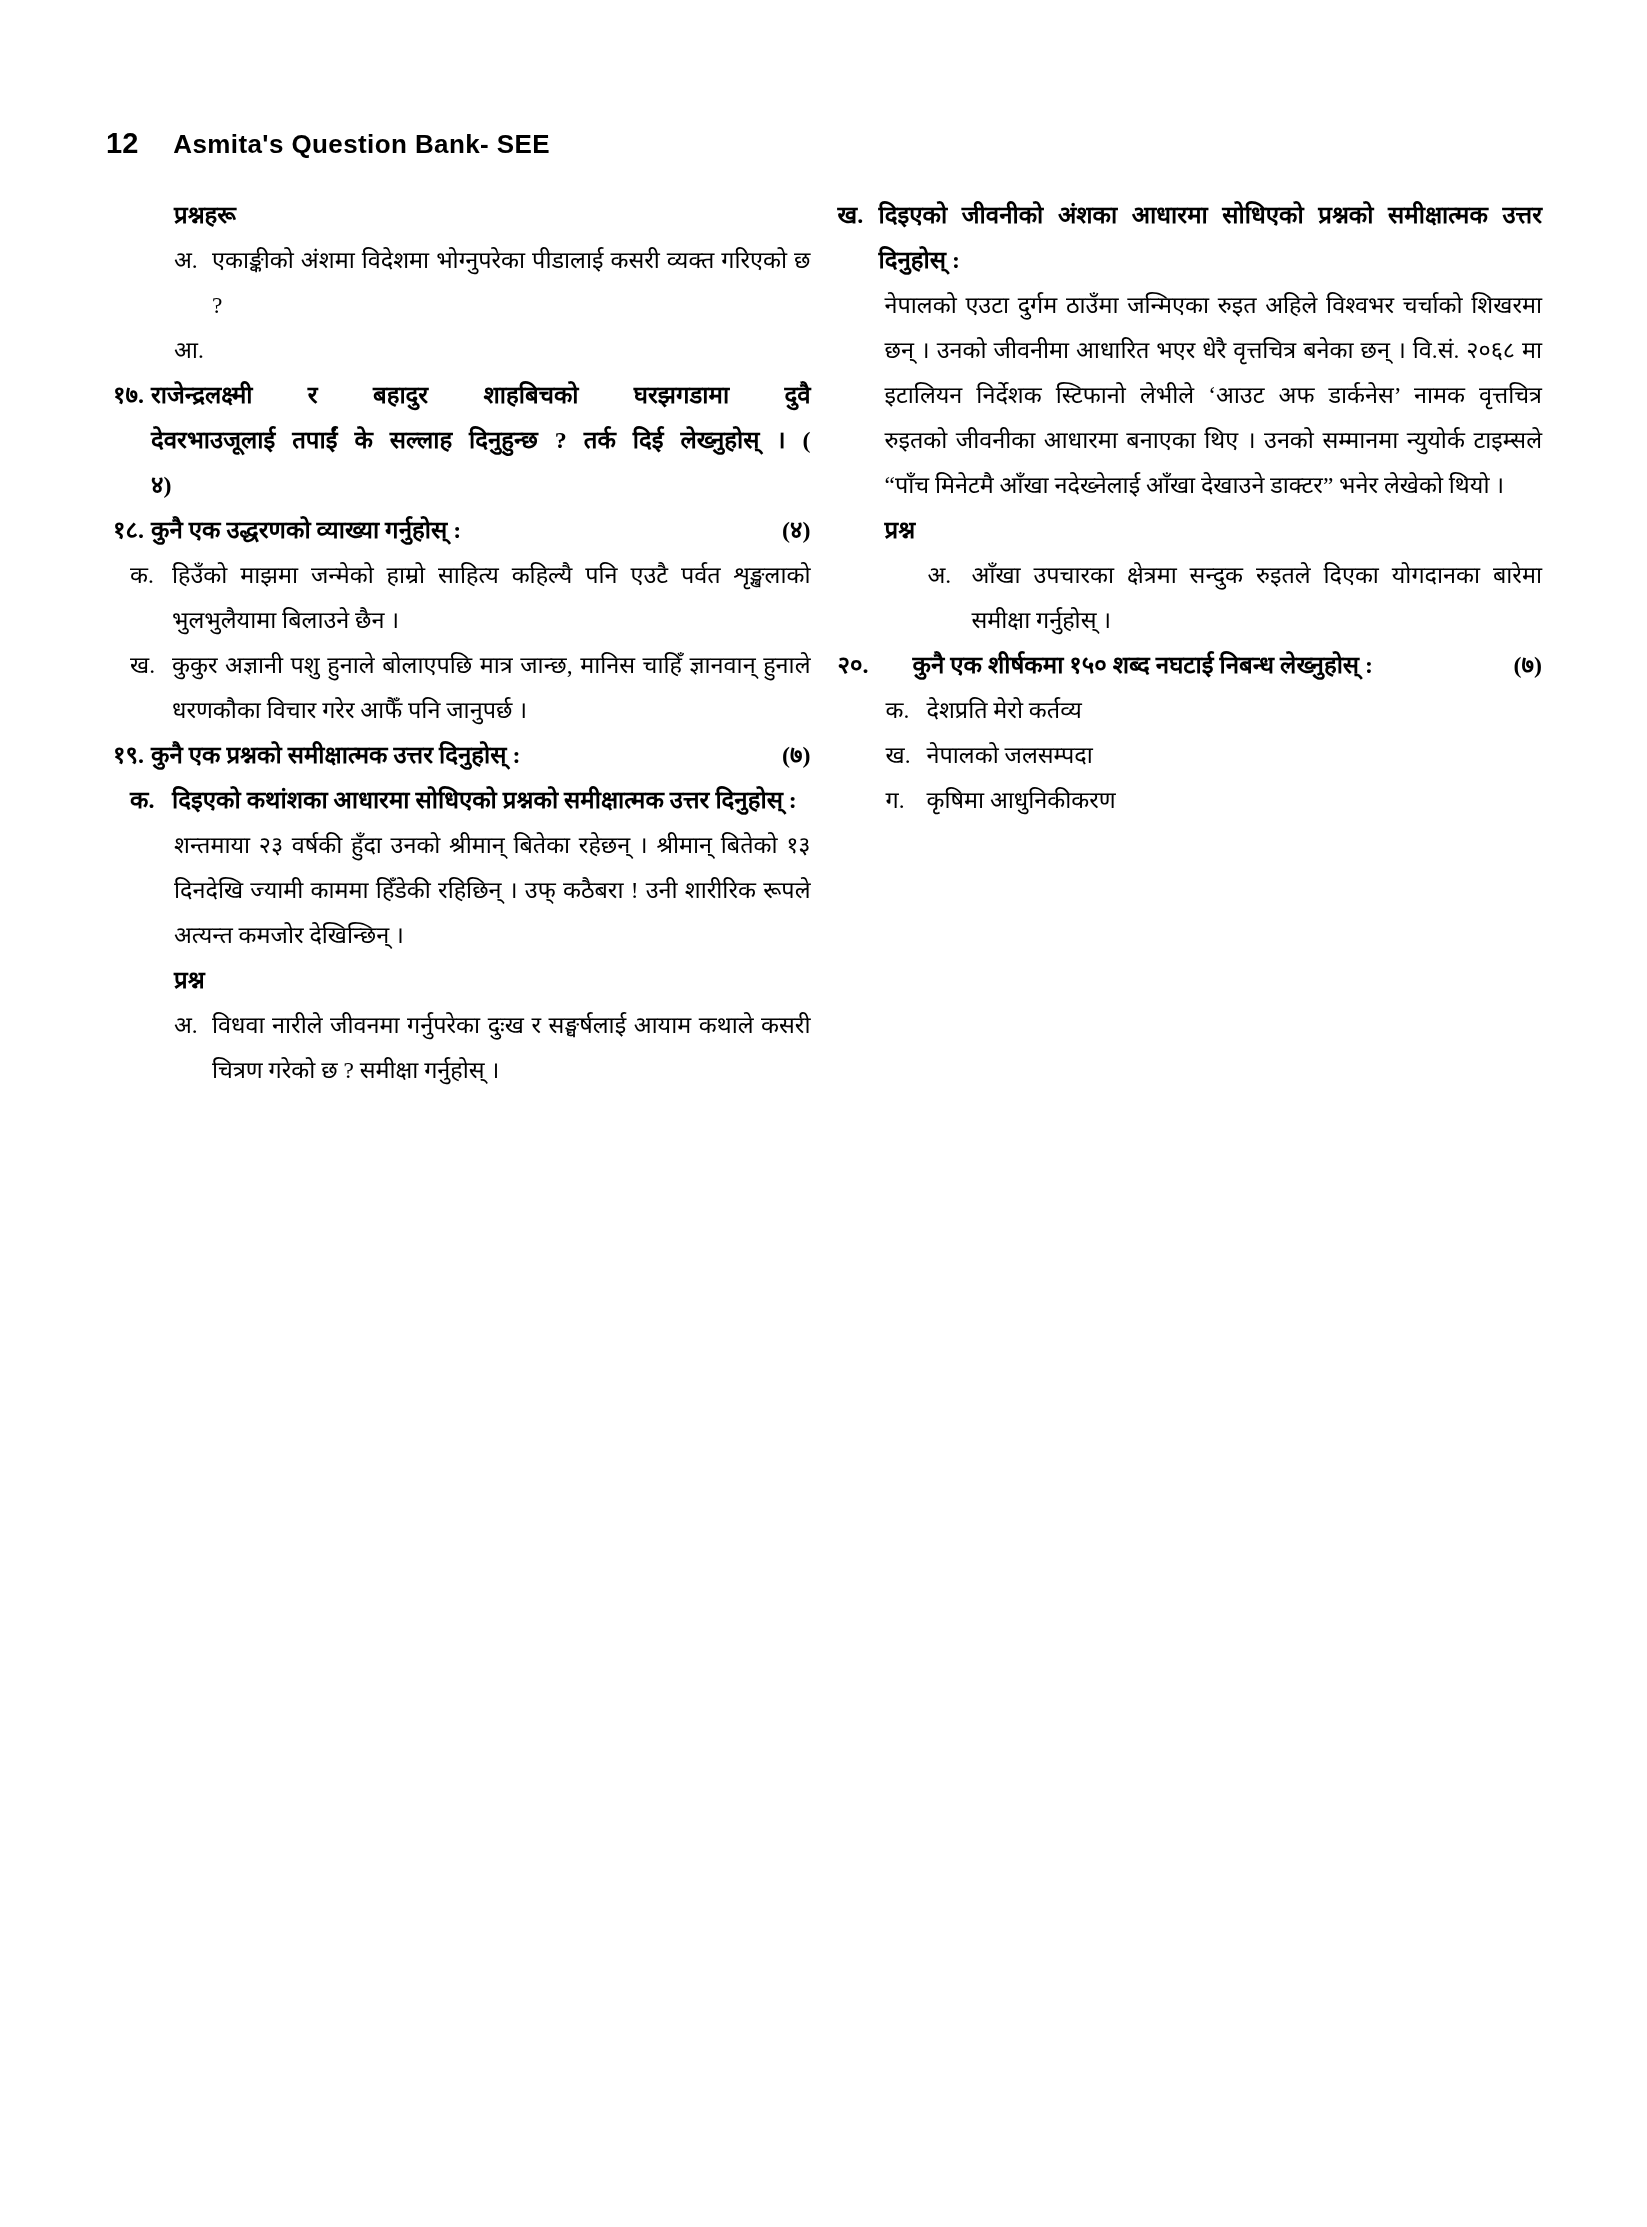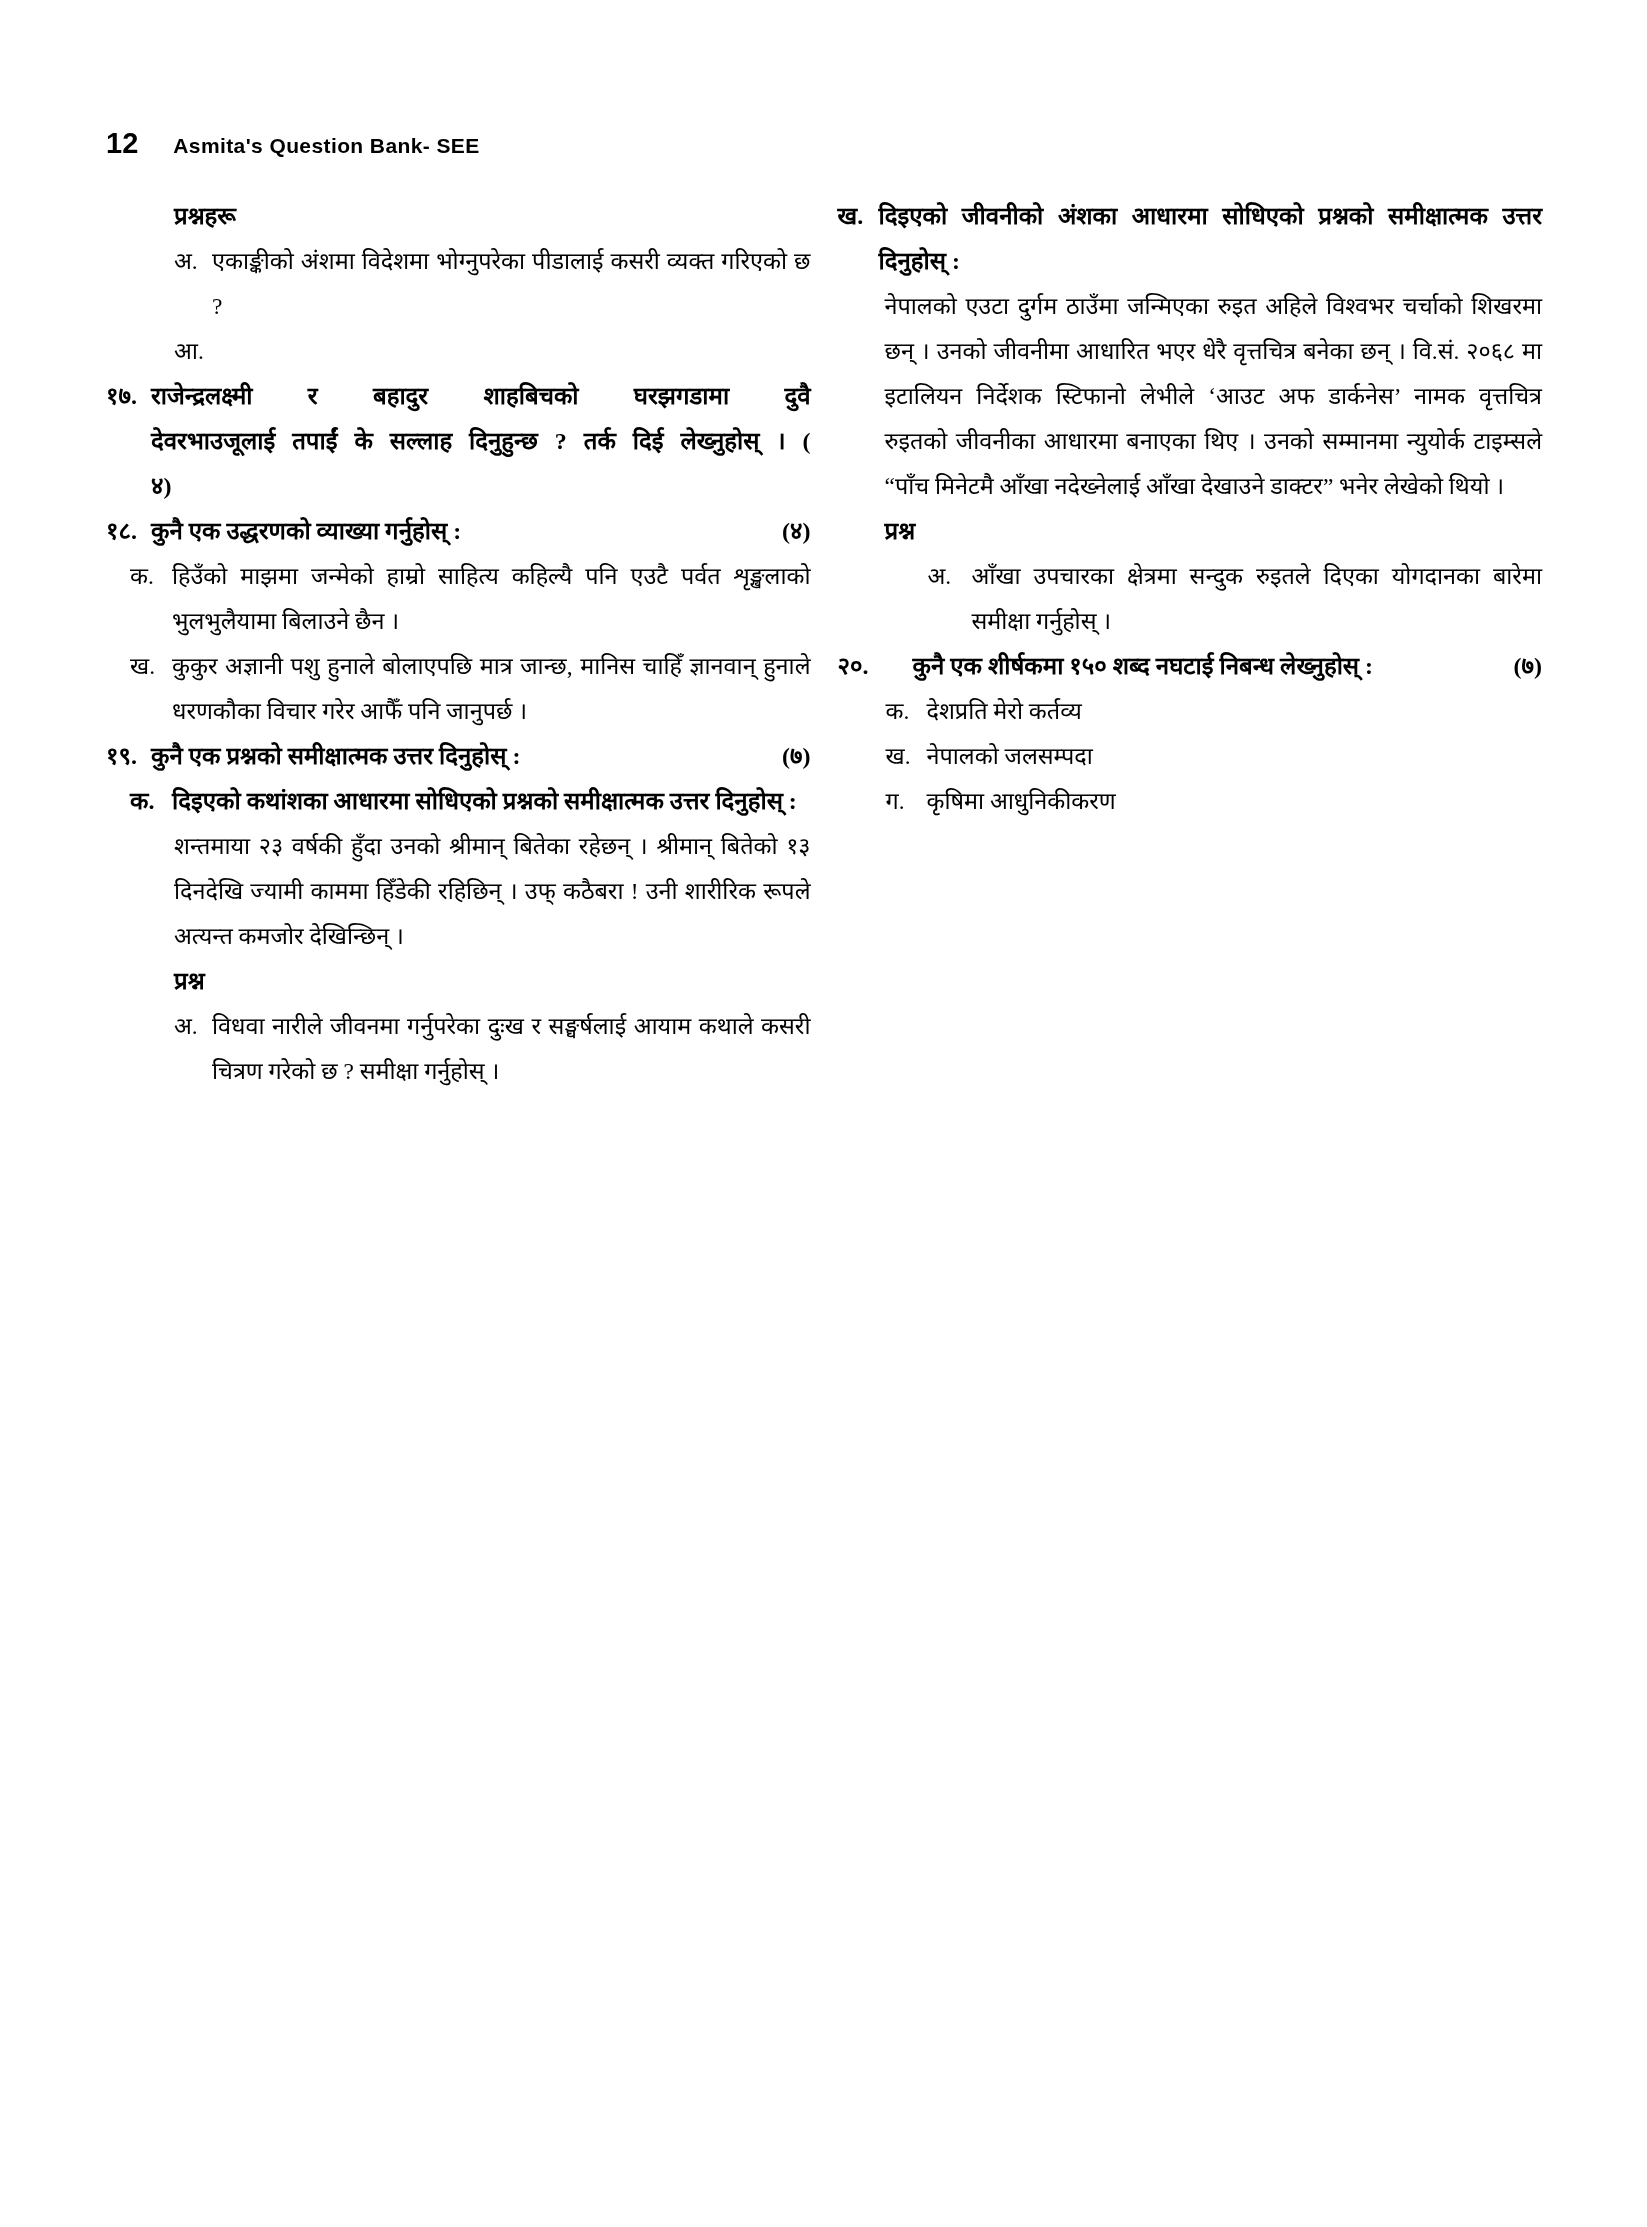--- a/index.html
+++ b/index.html
@@ -14,34 +14,34 @@
     padding:127px 106px 14px 106px;
     background:#fff;
   }
   
   .hdr {
     display:flex; align-items:baseline; gap:35px;
     font-family:"Liberation Sans","DejaVu Sans",sans-serif;
     font-weight:bold; line-height:33px; margin:0 0 32px 0;
   }
   .hdr .pgnum { font-size:29px; }
-  .hdr .title { font-size:21px; letter-spacing:0.4px; }
+  .hdr .title { font-size:26px; letter-spacing:0.4px; }
 
   
   .columns { display:flex; gap:27px; }
   .col { flex:1 1 0; min-width:0; font-size:23.4px; line-height:45px; }
 
   .bold { font-weight:bold; font-size:24px; }
 
   .row { display:flex; align-items:flex-start; }
   .lbl { flex:0 0 auto; }
   .txt { flex:1 1 auto; text-align:justify; }
 
   
-  .maj-l .lbl { width:45px; }
+  .maj-l .lbl { width:45px;text-align:center; }
   .sub1-l { padding-left:24px; } .sub1-l .lbl { width:42px; }
   .sub2-l { padding-left:68px; } .sub2-l .lbl { width:38px; }
   .plain-l { padding-left:68px; }
 
   
   .maj-r .lbl { width:41px; }
   .majnum-r .lbl { width:75px; }
   .sub1-r { padding-left:48px; } .sub1-r .lbl { width:41px; }
   .sub2-r { padding-left:90px; } .sub2-r .lbl { width:44px; }
   .plain-r { padding-left:47px; }

